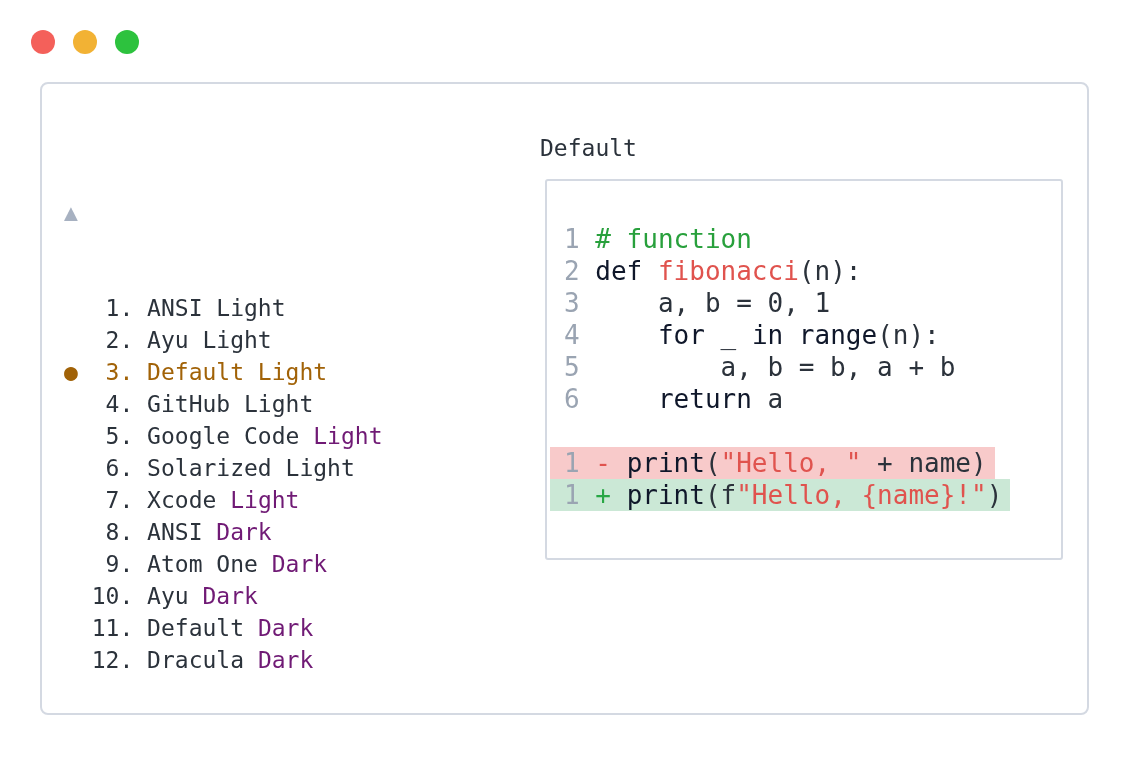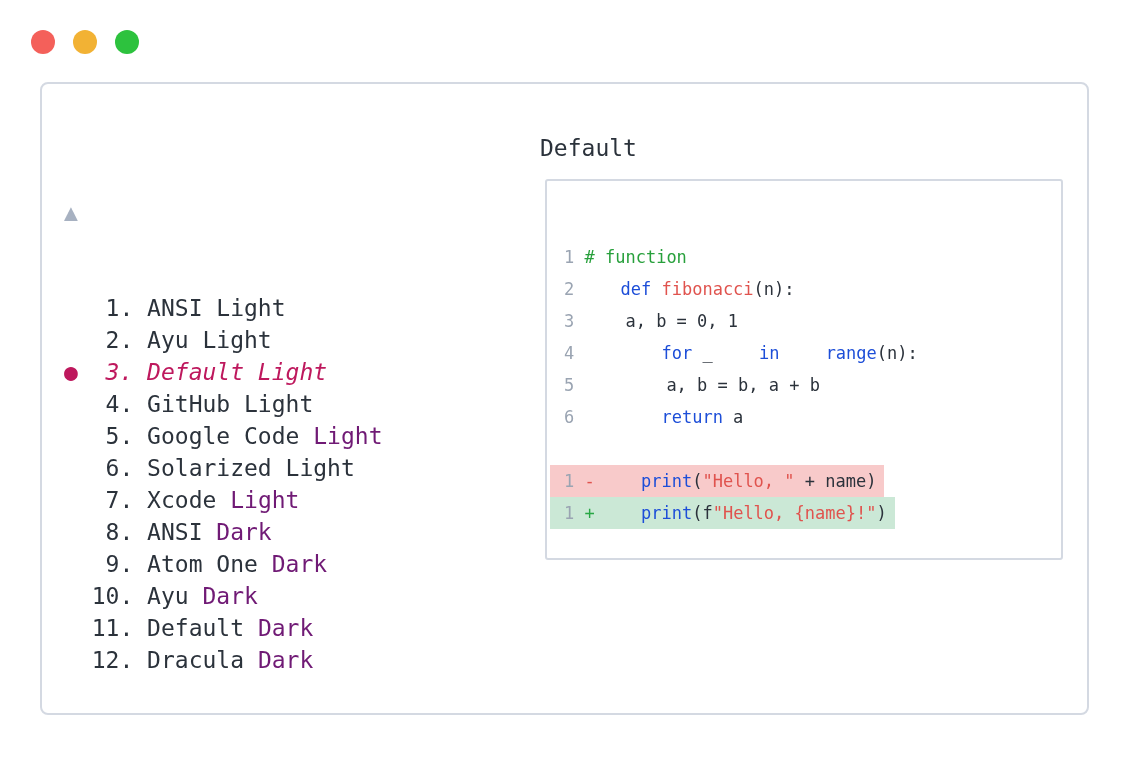--- a/index.html
+++ b/index.html
@@ -12,32 +12,32 @@
 
   
   .panel { position:absolute; left:40px; top:82px; width:1049px; height:633px;
            background:#ffffff; border:2px solid #d4d9e2; border-radius:8px; }
 
   
   .left { position:absolute; left:22px; top:48px; font-size:23px; line-height:32px;
           white-space:pre; color:#2b323b; }
   .row { height:32px; }
   .arrow-up { color:#a7b1c1; }
-  .item.selected, .sel-dot { color:#be185d;font-style:italic; }
+  .item.selected, .sel-dot { color:#a16207; }
   .mut, .help { color:#701a75; }
 
   
   .preview-label { position:absolute; left:498px; top:48px; font-size:23px; line-height:32px; }
   .preview-box { position:absolute; left:503px; top:95px; width:518px; height:381px;
                  background:#ffffff; border:2px solid #d4d9e2; border-radius:3px; overflow:hidden; }
-  #code { padding:60px 0 0 17px; font-size:17px; line-height:32px; white-space:pre; }
+  #code { padding:42px 0 0 17px; font-size:26px; line-height:32px; white-space:pre; }
   .cline { height:32px; }
   .lnum { color:#9aa4b2; }
   .sg-plain   { color:#2b323b; }
-  .sg-keyword { color:#1d4ed8;margin-left:36px; }
+  .sg-keyword { color:#0f172a; }
   .sg-name, .sg-string { color:#e0534e;text-align:center; }
   .sg-comment { color:#28a03c; }
   .sg-minus   { color:#e0534e; }
   .sg-plus    { color:#28a745; }
   .diff-del { background:#f8caca; width:fit-content; padding:0 8px 0 14px; margin-left:-14px; }
   .diff-add { background:#cbe8d6; width:fit-content; padding:0 8px 0 14px; margin-left:-14px; }
 </style>
 </head>
 <body>
 

